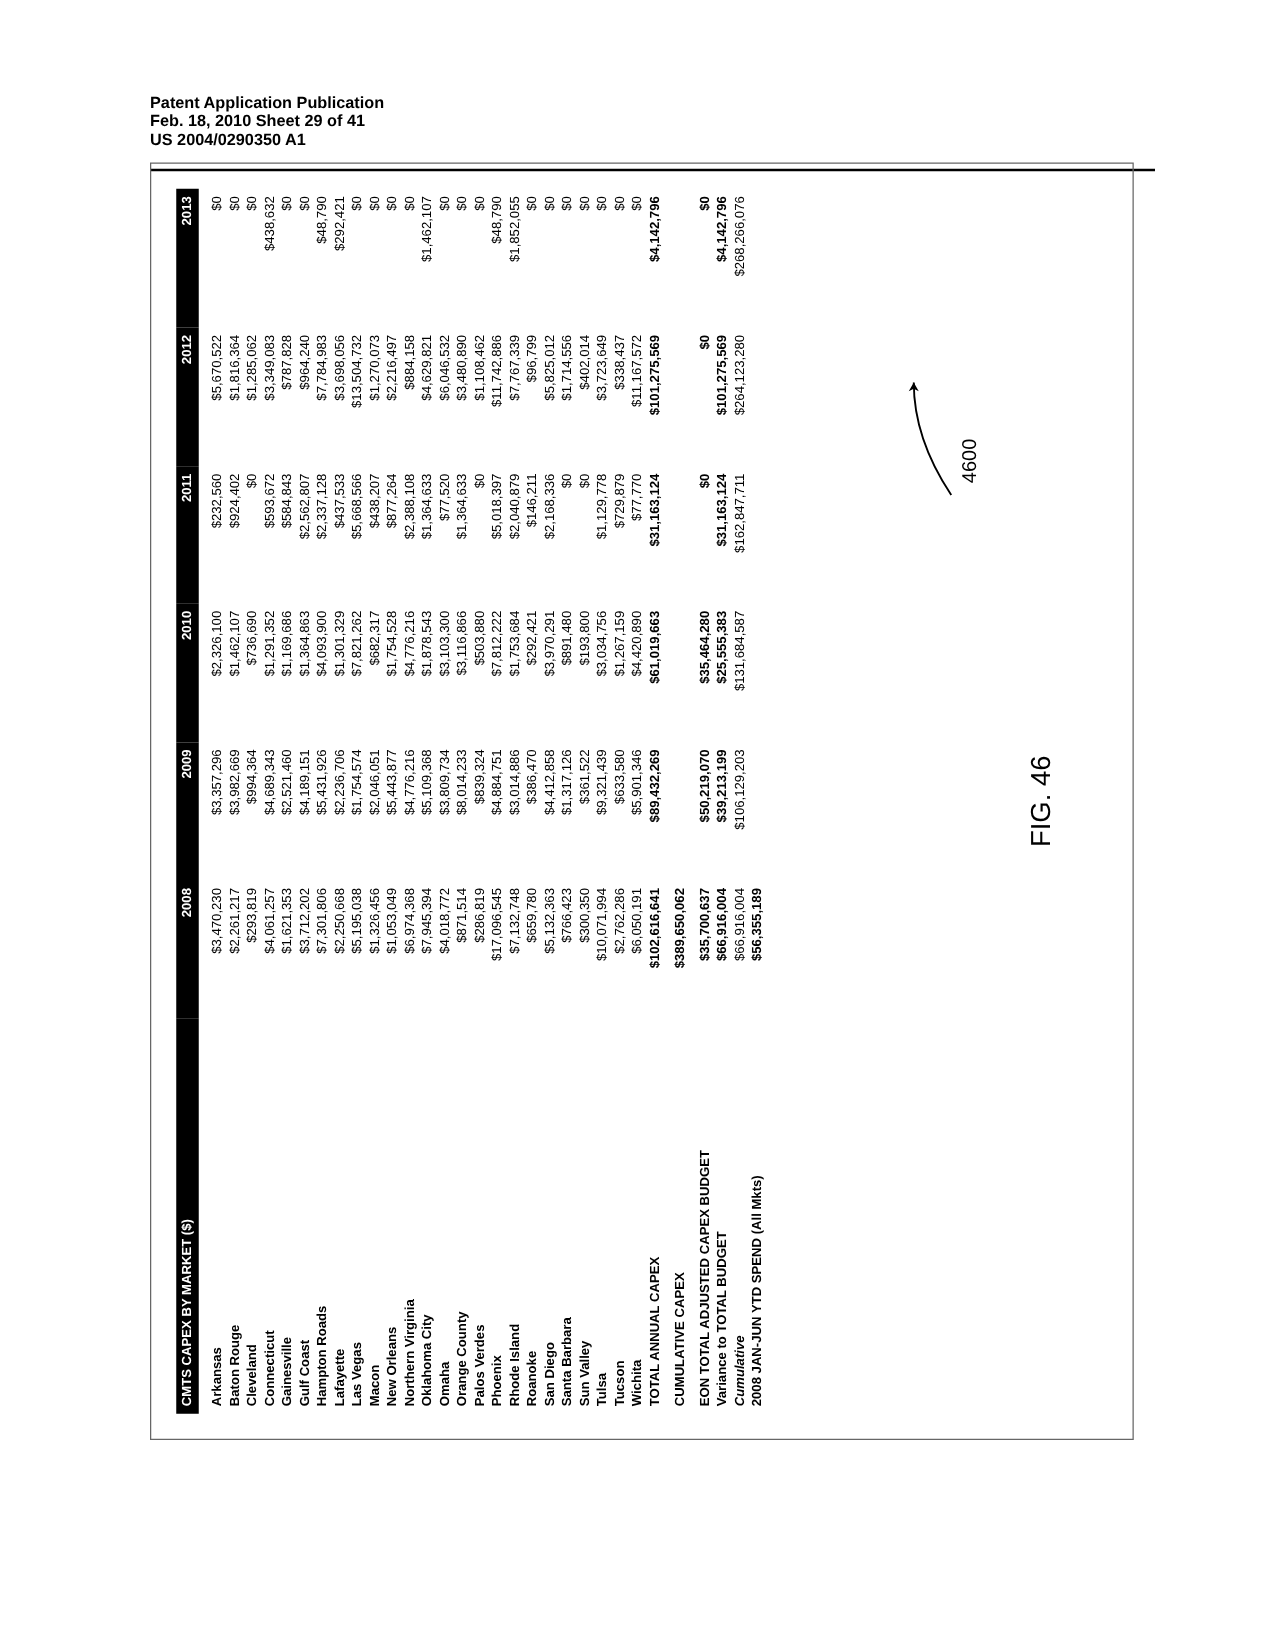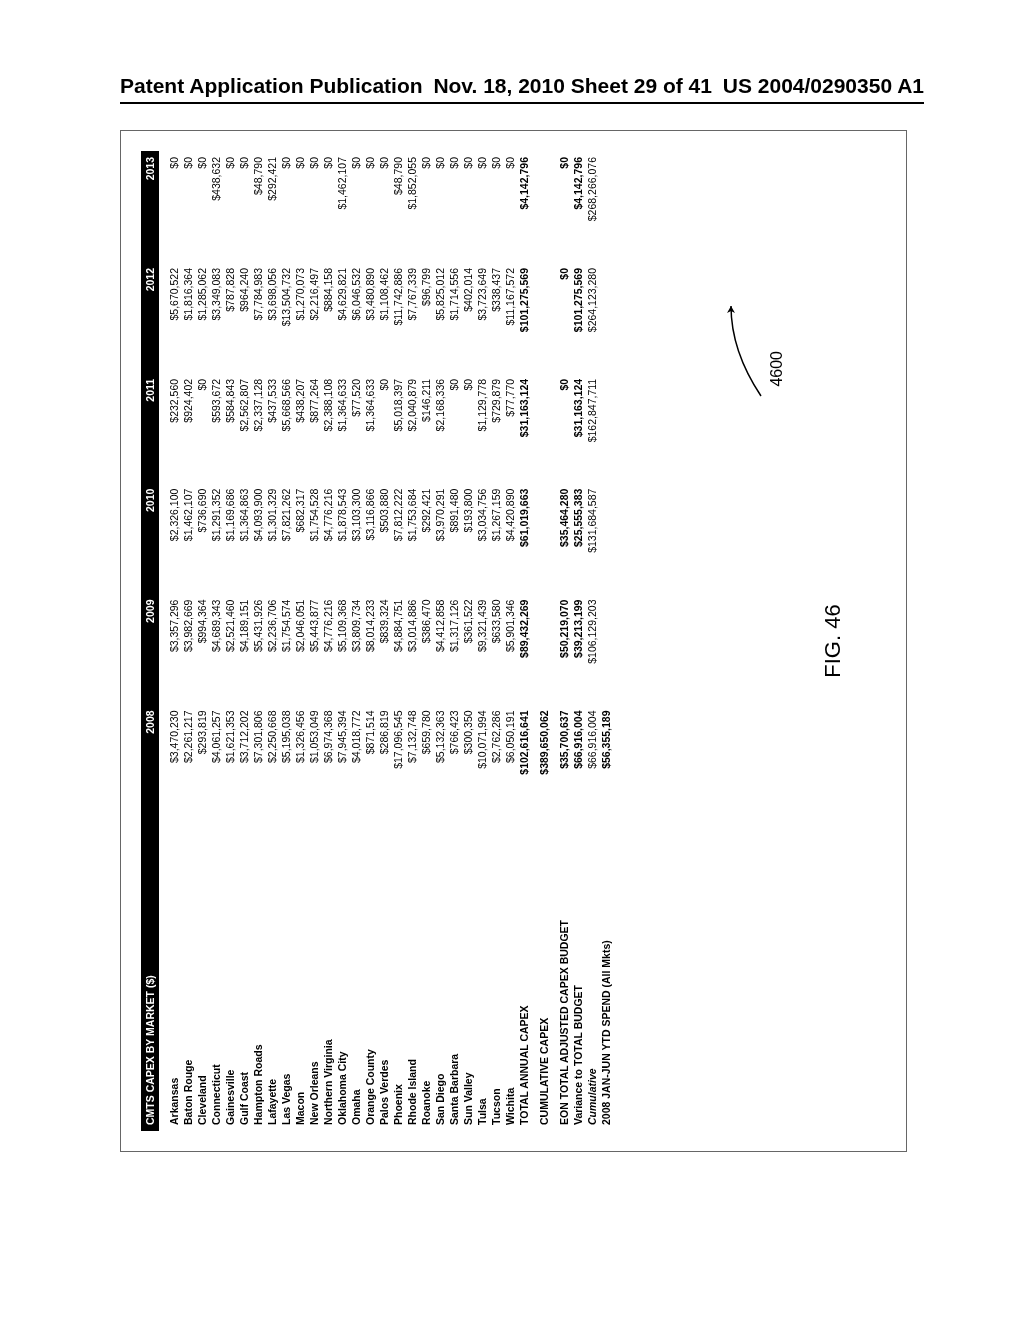--- a/index.html
+++ b/index.html
@@ -11,24 +11,25 @@
     height: 1320px;
     position: relative;
   }
   .page-header {
     position: absolute;
     top: 74px;
     left: 120px;
     right: 100px;
     display: flex;
     justify-content: space-between;
-    font-size: 21px;
+    font-size: 13px;
     font-weight: bold;
     border-bottom: 2px solid #000;
-    padding-bottom: 4px;
+    padding-bottom: 16px;
+    flex-direction: column;
   }
   .rotated-container {
     position: absolute;
     top: 130px;
     left: 120px;
     width: 785px;
     height: 1020px;
     border: 1px solid #666;
   }
   .inner-rotated {
@@ -92,21 +93,21 @@
     right: 170px;
     width: 100px;
     height: 40px;
   }
 </style>
 </head>
 <body>
 
 <div class="page-header">
   <span>Patent Application Publication</span>
-  <span>Nov. 18, 2010  Sheet 29 of 41</span>
+  <span>Feb. 18, 2010  Sheet 29 of 41</span>
   <span>US 2004/0290350 A1</span>
 </div>
 
 <div class="rotated-container">
   <div class="inner-rotated">
 
     <table class="figure-table">
       <thead>
         <tr>
           <th class="lh">CMTS CAPEX BY MARKET ($)</th>

